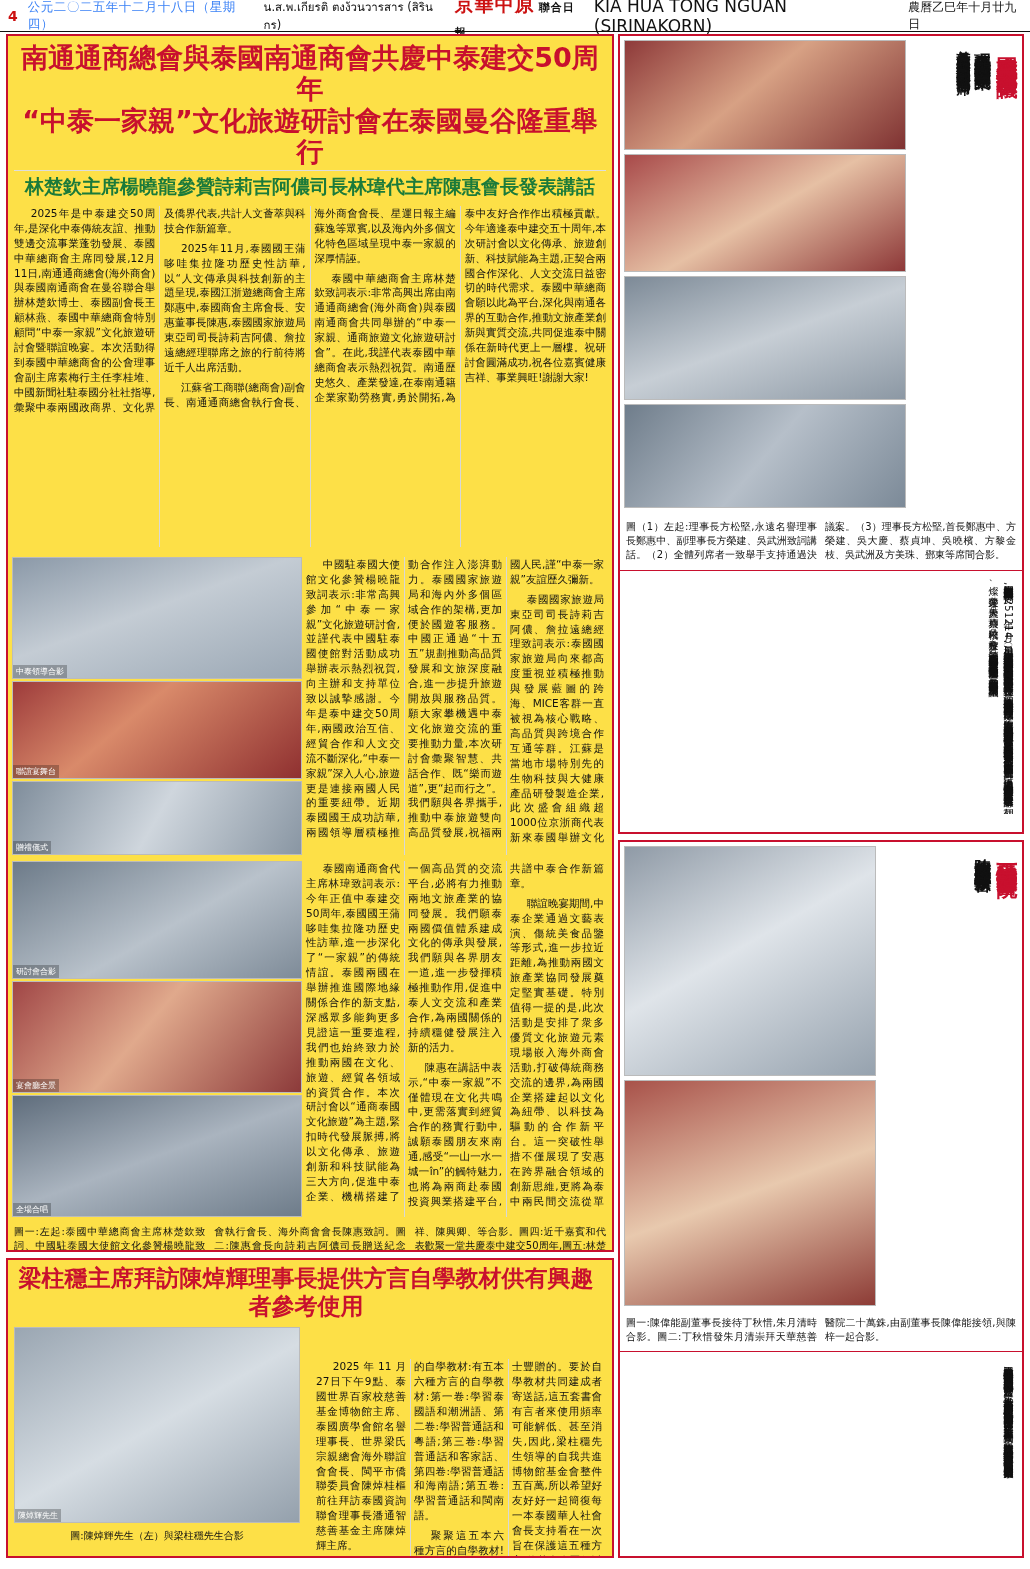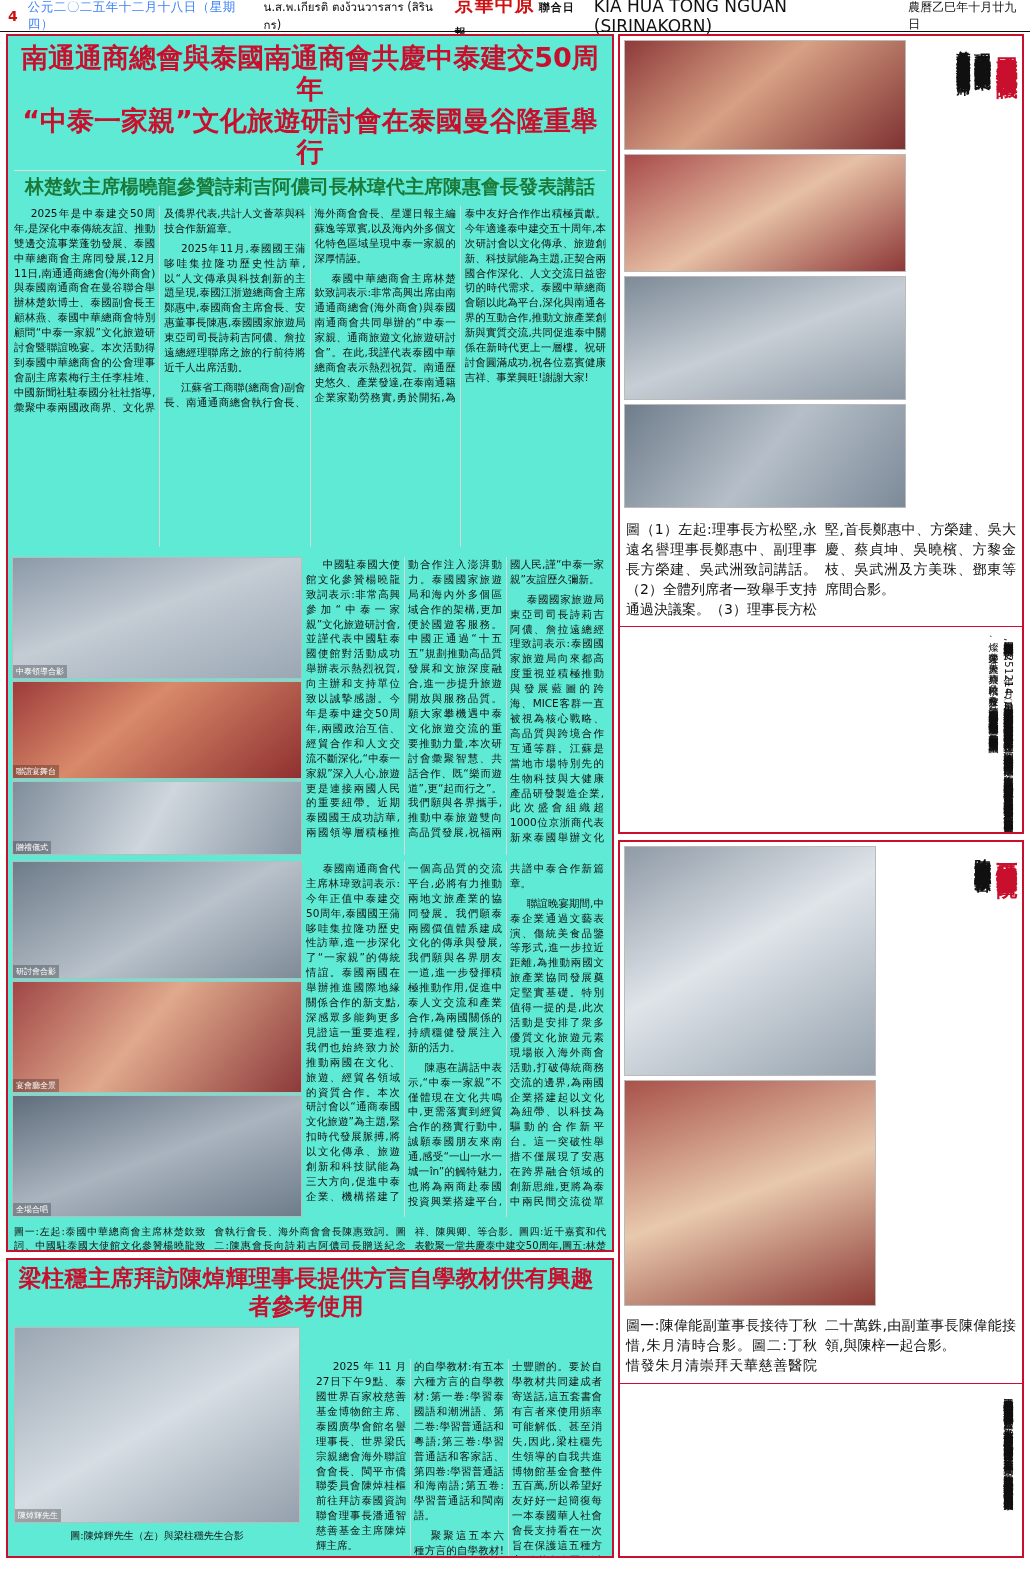--- a/index.html
+++ b/index.html
@@ -26,21 +26,21 @@
   .mh-logo { color:#cc1111; font-weight:bold; font-size:19px; letter-spacing:1px; }
   .mh-logo small { color:#111; font-size:11px; font-weight:bold; margin-left:4px; }
   .mh-rom { color:#111; font-size:17px; margin:0 14px; }
   .mh-lunar { color:#111; font-size:12px; margin-left:auto; }
 
   
   .left-col  { position:absolute; left:6px;  top:34px; width:608px; height:1530px; }
   .right-col { position:absolute; left:618px; top:34px; width:406px; height:1530px; }
 
   
-  .box-red { border:2px solid #c8102e; background:#5eead4; }
+  .box-red { border:2px solid #c8102e; background:#fde047; }
   .headline-wrap { padding:6px 6px 2px 6px; }
   .hl1 {
     color:#c8102e; font-weight:bold; font-size:27px; line-height:1.16;
     letter-spacing:0px; text-align:center;
     font-family:"DejaVu Sans", sans-serif;
   }
   .hl2 {
     color:#1b7a3a; font-weight:bold; font-size:19px; line-height:1.3;
     text-align:center; margin-top:3px;
     border-top:1px solid #ddd; padding-top:3px;
@@ -71,21 +71,21 @@
   .vhead {
     writing-mode:vertical-rl; text-orientation:upright;
     color:#c8102e; font-weight:bold; font-size:21px; line-height:1.28;
     letter-spacing:1px; height:100%;
   }
   .vhead.sub { font-size:16.5px; color:#111; }
   .vbody {
     writing-mode:vertical-rl; font-size:10px; line-height:1.5; color:#111;
     letter-spacing:.2px;
   }
-  .rcap { font-size:14px; line-height:1.42; color:#111; padding:4px 6px; text-align:justify; }
+  .rcap { font-size:10px; line-height:1.42; color:#111; padding:4px 6px; text-align:justify; }
 
   .thin-rule { height:1px; background:#c8102e; margin:3px 0; }
 </style>
 </head>
 <body>
 
 <div class="page">
 
   <div class="masthead">
     <span class="mh-pageno">4</span>

